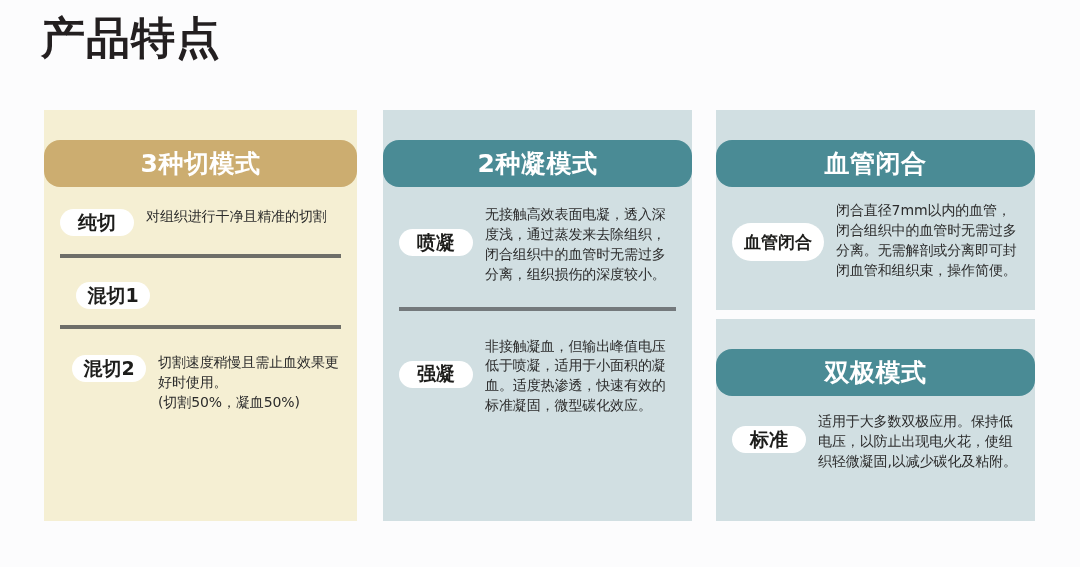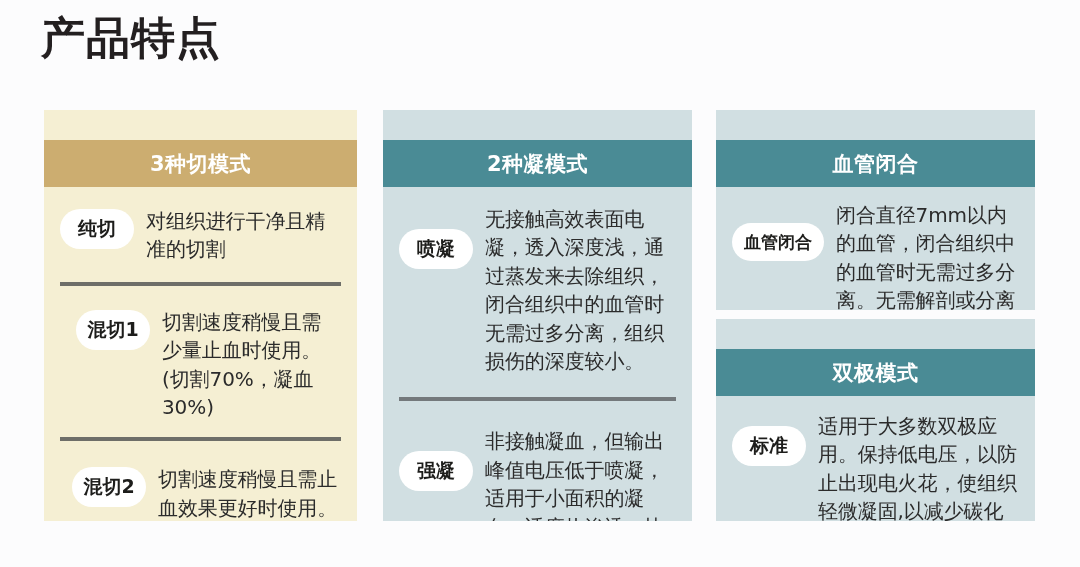--- a/index.html
+++ b/index.html
@@ -32,23 +32,24 @@
     box-sizing: border-box;
     overflow: hidden;
   }
 
   .card-header {
     height: 47px;
     display: flex;
     align-items: center;
     justify-content: center;
     color: #FFFFFF;
-    font-size: 21px;
+    font-size: 25px;
     font-weight: bold;
     letter-spacing: 0.5px;
+    border-radius: 16px;
   }
 
   .card-header-spacer {
     height: 30px;
   }
 
   .card-body {
     padding: 0;
   }
 
@@ -67,30 +68,30 @@
     justify-content: center;
     font-size: 19px;
     font-weight: bold;
     color: #1D1D1B;
     flex: 0 0 auto;
     box-sizing: border-box;
   }
 
   .pill-sm {
     width: 74px;
-    height: 40px;
+    height: 27px;
   }
   .pill-md {
     width: 92px;
     height: 38px;
     font-size: 17px;
   }
 
   .row-text {
-    font-size: 20px;
+    font-size: 14px;
     line-height: 1.42;
     color: #2B2B2B;
     letter-spacing: -0.1px;
     flex: 1 1 auto;
     padding-left: 12px;
   }
 
   .divider {
     height: 4px;
     background: #6E6E68;
@@ -216,22 +217,20 @@
 
     <div class="row row-pure">
       <div class="pill pill-sm">纯切</div>
       <div class="row-text">对组织进行干净且精准的切割</div>
     </div>
 
     <div class="divider"></div>
 
     <div class="row row-mix1">
       <div class="pill pill-sm">混切1</div>
-      <div class="row-text" style="white-space: pre-line;">切割速度稍慢且需少量止血时使用。
-(切割70%，凝血30%)</div>
     </div>
 
     <div class="divider"></div>
 
     <div class="row row-mix2">
       <div class="pill pill-sm">混切2</div>
       <div class="row-text" style="white-space: pre-line;">切割速度稍慢且需止血效果更好时使用。
 (切割50%，凝血50%)</div>
     </div>
 

